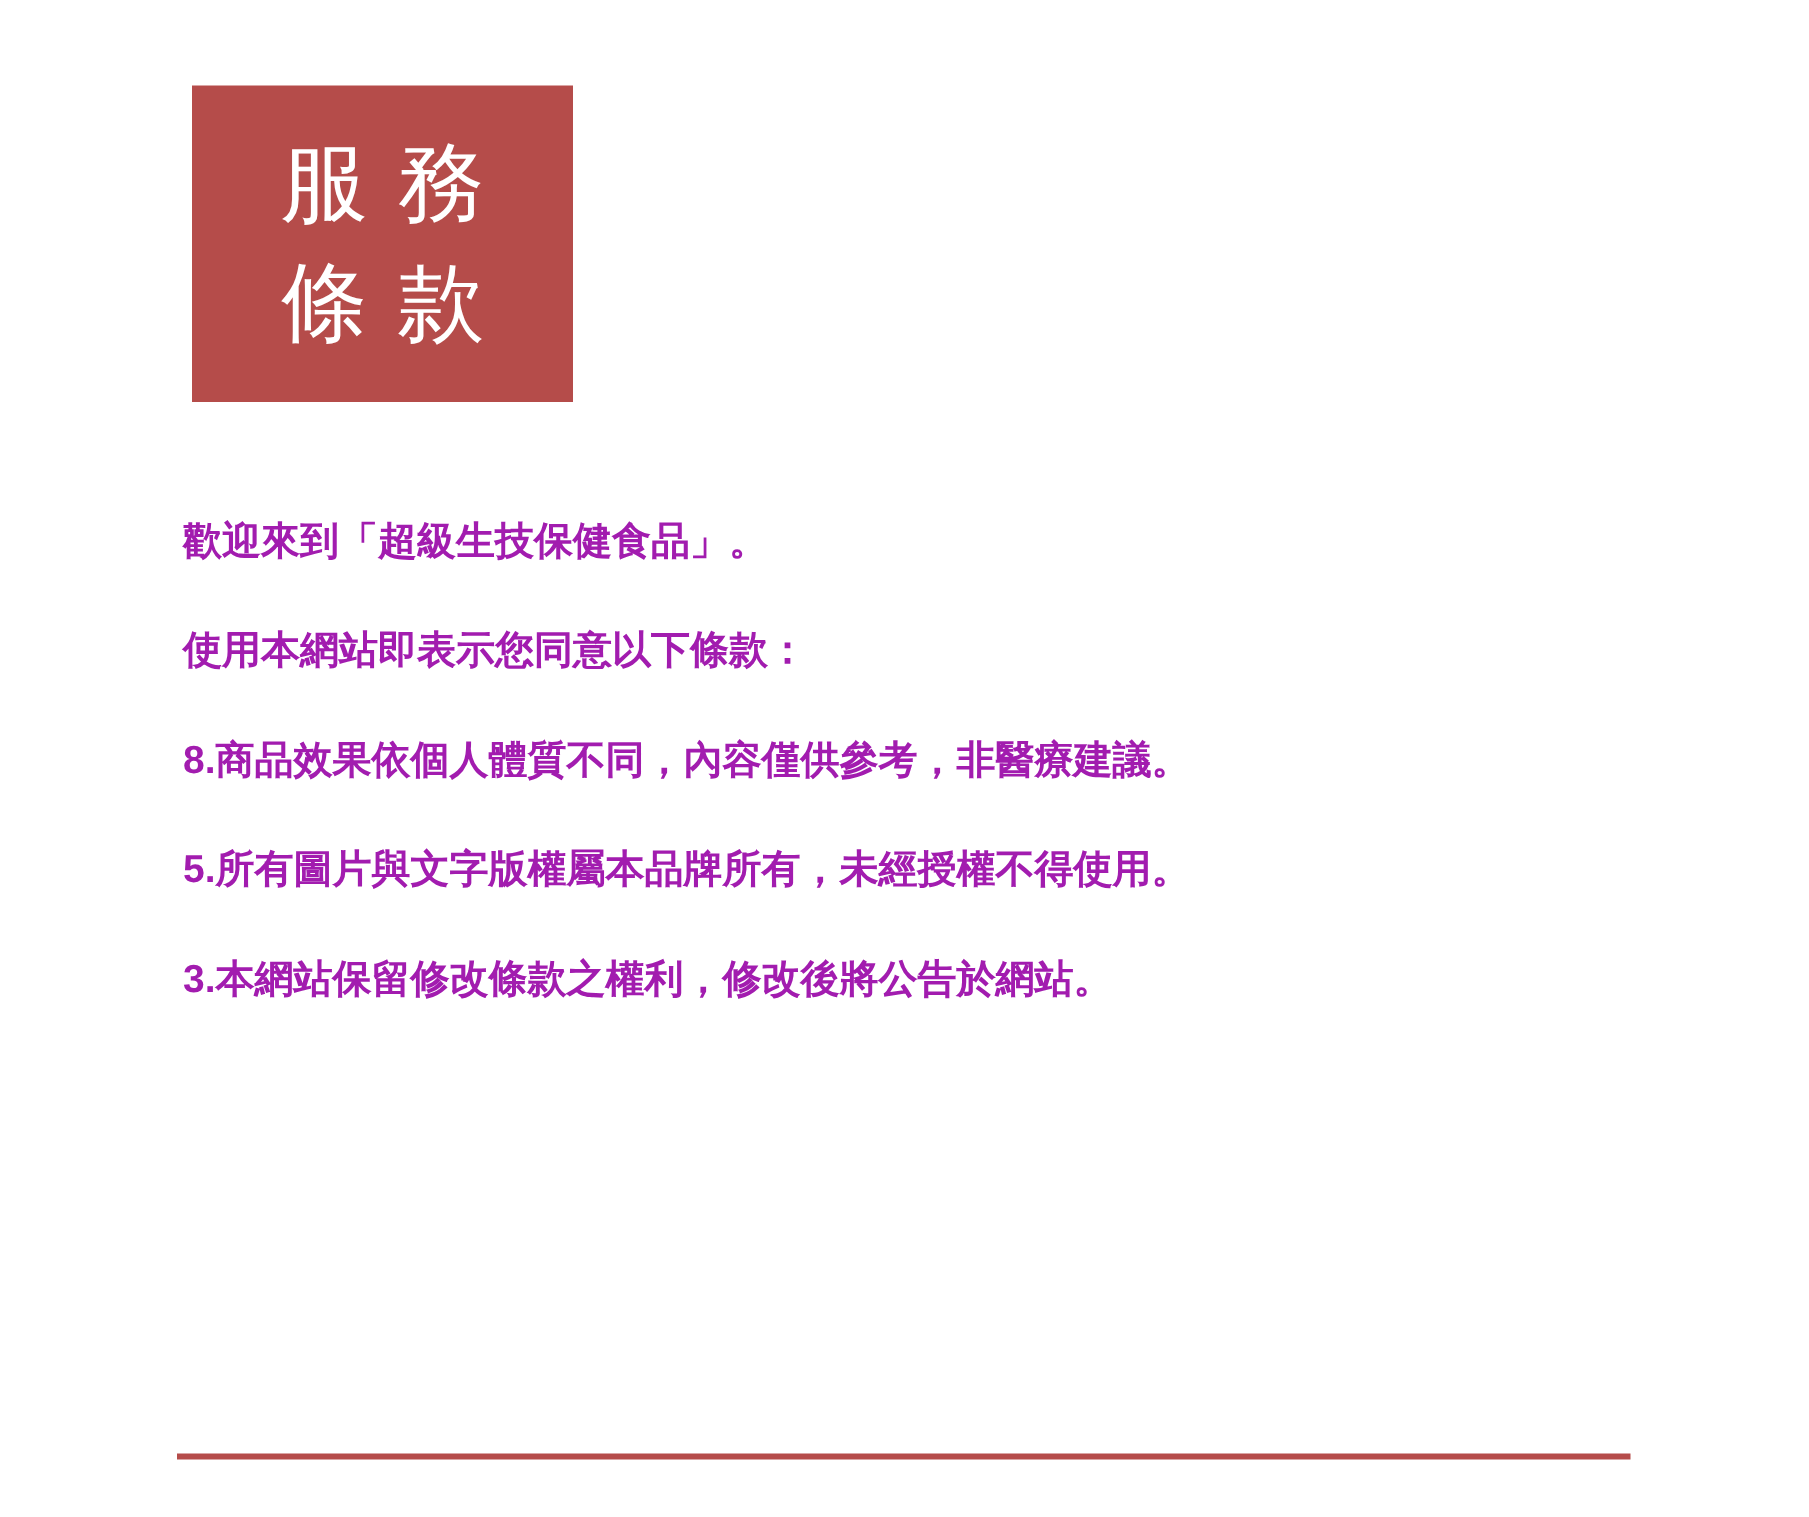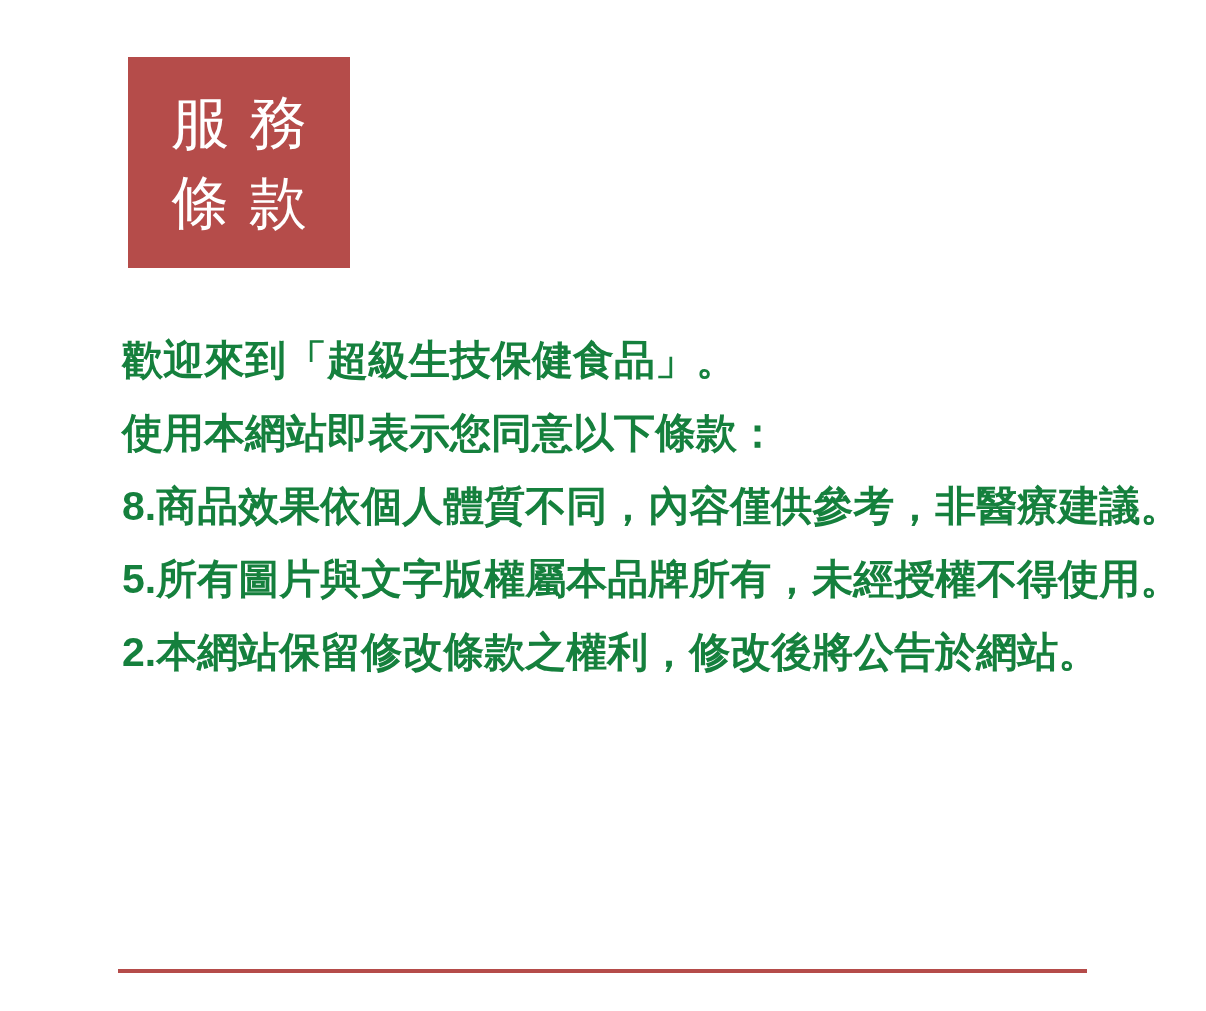--- a/index.html
+++ b/index.html
@@ -8,21 +8,21 @@
     height: 1011px;
     background: #ffffff;
     font-family: "Liberation Sans", sans-serif;
     overflow: hidden;
     position: relative;
   }
   .badge {
     position: absolute;
     left: 128px;
     top: 57px;
-    width: 222px;
+    width: 254px;
     height: 211px;
     background: #b54c4a;
     display: flex;
     flex-direction: column;
     align-items: center;
     justify-content: center;
     color: #ffffff;
   }
   .badge-line {
     font-size: 58px;
@@ -32,24 +32,24 @@
     padding-left: 20px; 
     white-space: nowrap;
   }
   .content {
     position: absolute;
     left: 122px;
     top: 339px;
     width: 1020px;
   }
   .content p {
-    font-size: 41px;
+    font-size: 26px;
     line-height: 42px;
     font-weight: 700;
-    color: #15803d;
+    color: #a21caf;
     margin: 0 0 31px 0;
     white-space: nowrap;
   }
   .divider {
     position: absolute;
     left: 118px;
     top: 969px;
     width: 969px;
     height: 4px;
     background: #b54c4a;
@@ -61,16 +61,16 @@
 <div class="badge">
   <div class="badge-line">服務</div>
   <div class="badge-line">條款</div>
 </div>
 
 <div class="content">
   <p>歡迎來到「超級生技保健食品」。</p>
   <p>使用本網站即表示您同意以下條款：</p>
   <p>8.商品效果依個人體質不同，內容僅供參考，非醫療建議。</p>
   <p>5.所有圖片與文字版權屬本品牌所有，未經授權不得使用。</p>
-  <p>2.本網站保留修改條款之權利，修改後將公告於網站。</p>
+  <p>3.本網站保留修改條款之權利，修改後將公告於網站。</p>
 </div>
 
 <div class="divider"></div>
 
 </body></html>

